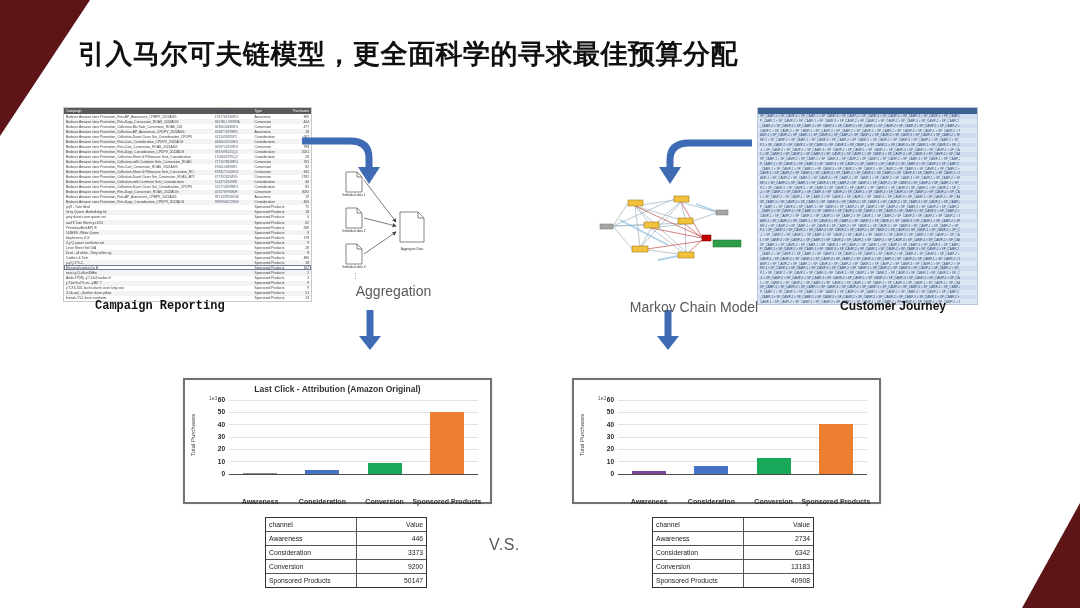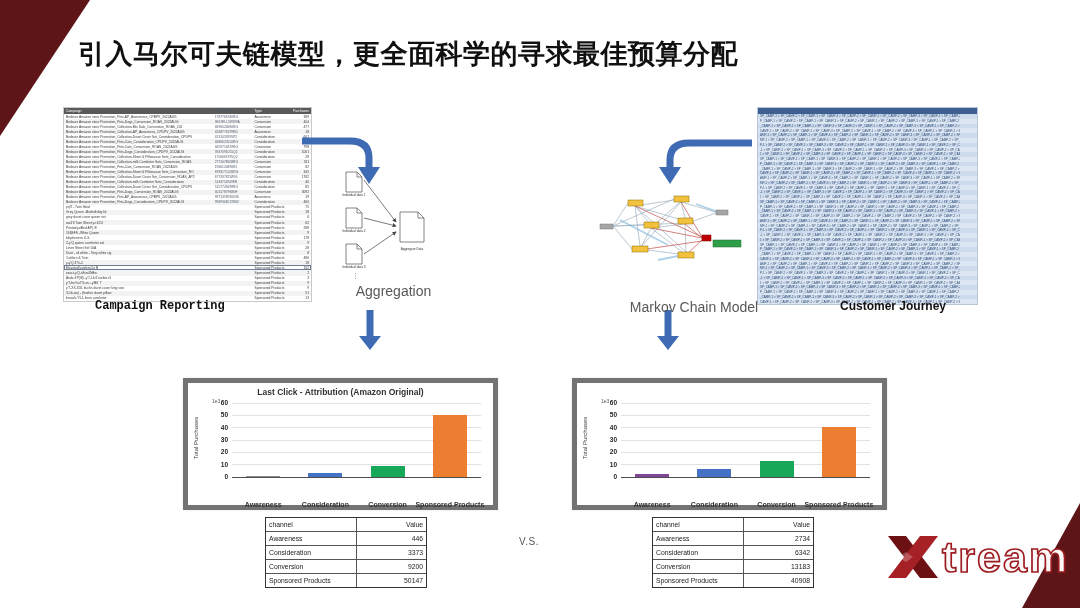--- a/index.html
+++ b/index.html
@@ -39,21 +39,21 @@
   .cj-row.b{background:#dde7f3;}
   .cj-text{flex:0 0 200px;font-size:3px;color:#2f4d77;white-space:nowrap;overflow:hidden;
            padding-left:2px;}
   .cj-val{flex:1;border-left:1px solid #ffffff;font-size:3px;color:#2f4d77;text-align:right;
           padding-right:1px;}
 
   
   .diagram-label{font-size:14px;color:#595959;text-align:center;}
 
   
-  .chart{width:305px;height:122px;background:#fff;border:5px solid #737373;
+  .chart{width:305px;height:122px;background:#fff;border:2px solid #737373;
          box-shadow:0 0 2px rgba(0,0,0,.12);}
   .chart-title{position:absolute;left:0;top:4px;width:100%;text-align:center;
                font-size:8.5px;font-weight:bold;color:#333;}
   .chart-ylabel{position:absolute;left:-22px;top:52px;width:60px;text-align:center;
                 transform:rotate(-90deg);font-size:6px;color:#404040;}
   .chart-offset{position:absolute;left:24px;top:15px;font-size:5px;color:#555;}
   .chart-plot{position:absolute;left:44px;top:20px;width:249px;height:74px;
               border-bottom:1px solid #4d4d4d;}
   .gridline{position:absolute;left:0;width:100%;height:1px;background:#e2e2e2;}
   .ytick{position:absolute;right:253px;width:40px;text-align:right;font-size:6.5px;
@@ -63,21 +63,21 @@
           color:#333;}
 
   
   .cmp-table{width:160px;border:1px solid #333;border-collapse:collapse;background:#fff;}
   .cmp-table div.r{display:flex;height:13px;line-height:13px;border-top:1px solid #555;
                    font-size:6.8px;color:#1c1c1c;}
   .cmp-table div.r:first-child{border-top:none;}
   .cmp-ch{width:87px;padding-left:3px;border-right:1px solid #555;}
   .cmp-v{flex:1;text-align:right;padding-right:3px;}
 
-  .vs{left:519px;top:536px;font-size:10px;color:#595959;letter-spacing:.5px;}
+  .vs{left:489px;top:536px;font-size:16px;color:#595959;letter-spacing:.5px;}
 
   
   .logo{left:886px;top:530px;display:flex;align-items:center;}
   .logo-text{font-size:43px;font-weight:bold;letter-spacing:2px;color:#fdf8f8;
              -webkit-text-stroke:1.7px #9c1c22;margin-left:2px;}
 </style>
 </head>
 <body>
 
 <div class="slide">
@@ -685,22 +685,14 @@
       <div class="r">
         <span class="cmp-ch">Conversion</span>
         <span class="cmp-v">13183</span>
       </div>
       <div class="r">
         <span class="cmp-ch">Sponsored Products</span>
         <span class="cmp-v">40908</span>
       </div>
     </div>
 
-  <div class="abs logo">
-    <svg width="54" height="54" viewBox="0 0 54 54">
-      <polygon points="2,6 20,6 52,48 34,48" fill="#6d1013"></polygon>
-      <polygon points="34,6 52,6 20,48 2,48" fill="#a62126"></polygon>
-      <polygon points="20,22 27,27 20,32 12,27" fill="#ffffff" opacity="0.25"></polygon>
-    </svg>
-    <span class="logo-text">tream</span>
-  </div>
 
 </div>
 
 </body></html>

